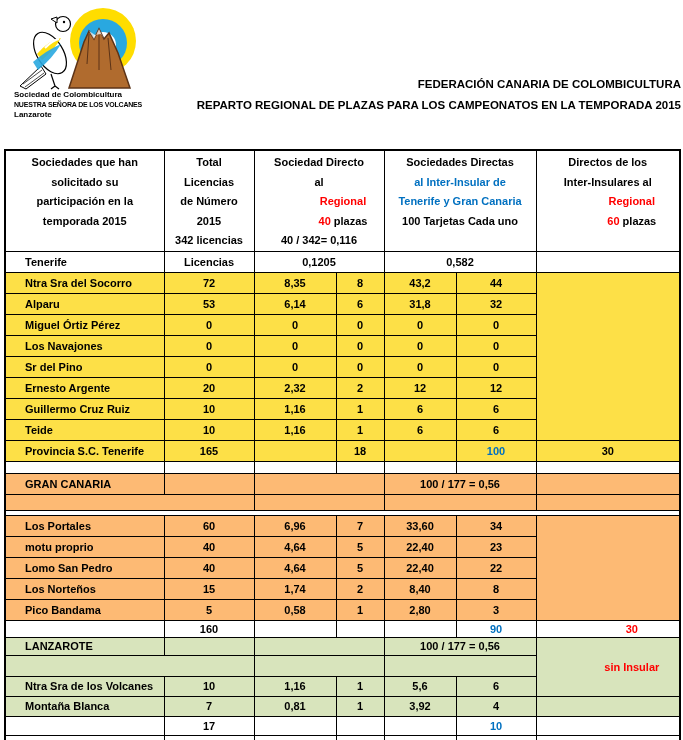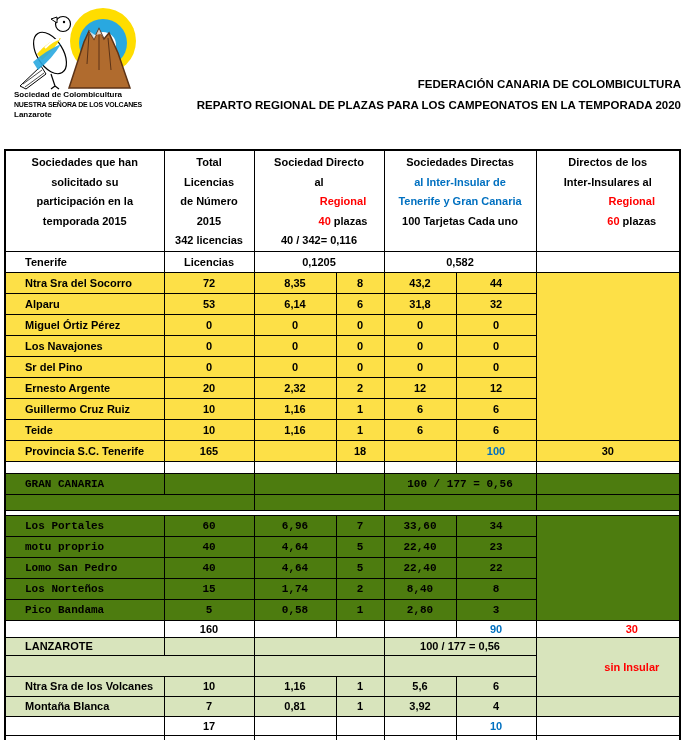--- a/index.html
+++ b/index.html
@@ -16,21 +16,21 @@
   .titles{position:absolute;left:158px;right:2px;top:74px;text-align:right;
           font-weight:bold;font-size:11.5px;line-height:21px;}
   
   table{position:absolute;left:4px;top:149px;width:675px;border-collapse:collapse;
         table-layout:fixed;font-weight:bold;font-size:11px;border:2px solid #000;}
   td{border:1.5px solid #000;text-align:center;vertical-align:middle;padding:0;
      overflow:hidden;white-space:nowrap;}
   td.tL{text-align:left;padding-left:19px;}
   td.head{vertical-align:top;padding-top:2px;line-height:19.5px;}
   .bgB{background:#fde047;}
-  .bgY{background:#4d7c0f;font-family:Liberation Mono, monospace;}
+  .bgY{background:#fdba74;}
   .bgG{background:#D8E4BC;}
   .red{color:#FF0000;padding-left:48px;}
   .blu{color:#0070C0;}
   .h100{height:100px;}.h21{height:21px;}.h20{height:20px;margin-left:12px;}.h19{height:19px;}
   .h18{height:18px;}.h17{height:17px;}.h16{height:16px;}.h12{height:12px;}.h5{height:5px;}
 </style>
 </head>
 <body>
 
 <div class="logo">
@@ -58,21 +58,21 @@
 
     <path d="M36,70 L40,82 M40,82 L36,85 M40,82 L44,85" stroke="#000" stroke-width="1.2" fill="none"></path>
   </svg>
   <div class="logo-l1">Sociedad de Colombicultura</div>
   <div class="logo-l2">NUESTRA SEÑORA DE LOS VOLCANES</div>
   <div class="logo-l3">Lanzarote</div>
 </div>
 
 <div class="titles">
   <div>FEDERACIÓN CANARIA DE COLOMBICULTURA</div>
-  <div>REPARTO REGIONAL DE PLAZAS PARA LOS CAMPEONATOS EN LA TEMPORADA 2020</div>
+  <div>REPARTO REGIONAL DE PLAZAS PARA LOS CAMPEONATOS EN LA TEMPORADA 2015</div>
 </div>
 
 <table>
   <colgroup>
     <col style="width:159px">
       <col style="width:90px">
       <col style="width:82px">
     <col style="width:48px">
       <col style="width:72px">
       <col style="width:80px">

